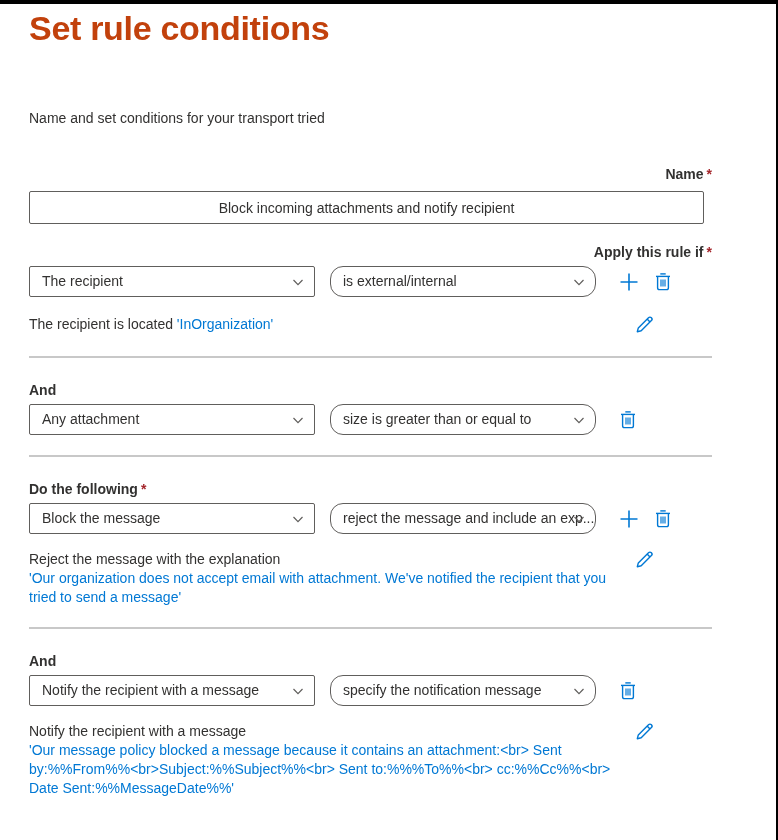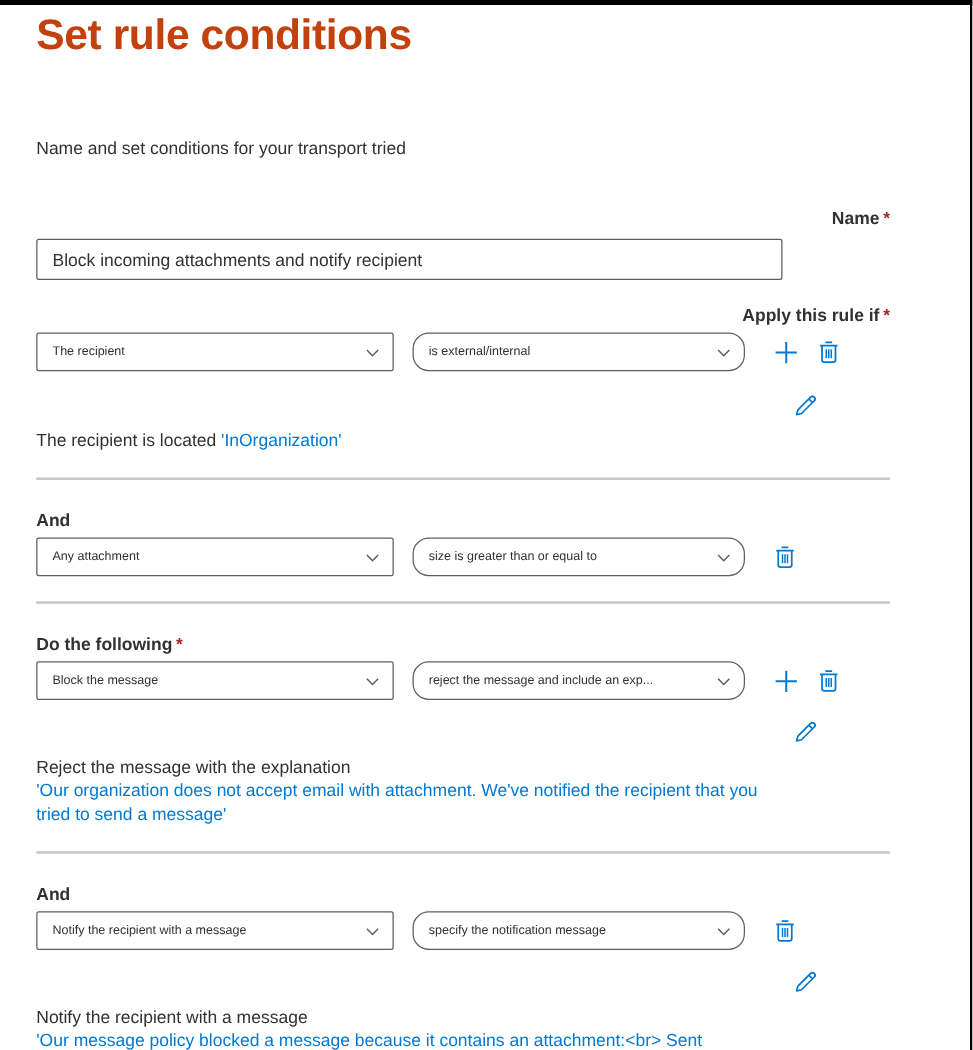--- a/index.html
+++ b/index.html
@@ -37,47 +37,48 @@
     line-height: 20px;
     font-weight: 600;
     color: #323130;
   }
   .req { color: #a4262c; font-weight: 600; margin-left: 3px; }
 
   .name-label { margin-top: 36px; text-align: right; }
   .name-input {
     display: block;
     margin-top: 7px;
-    width: 597px;
+    width: 675px;
     height: 33px;
     border: 1px solid #605e5c;
     border-radius: 2px;
     padding: 0 12px;
     font-family: "Liberation Sans", "DejaVu Sans", sans-serif;
     font-size: 14px;
     color: #323130;
     background: #fff;
     outline: none;
+    text-align: center;
   }
 
   .section-label { margin-top: 22px; }
   .section-label.first { margin-top: 18px; text-align: right; }
 
   .dd-row {
     margin-top: 4px;
     display: flex;
     align-items: center;
   }
   .dropdown {
     position: relative;
     height: 31px;
     border: 1px solid #605e5c;
     border-radius: 2px;
     background: #fff;
-    font-size: 10px;
+    font-size: 14px;
     line-height: 29px;
     color: #323130;
     padding: 0 28px 16px 12px;
     white-space: nowrap;
     overflow: hidden;
     cursor: pointer;
   }
   .dd1 { width: 286px; }
   .dd2 { width: 266px; margin-left: 15px; border-radius: 13px; }
   .chevron {
@@ -109,21 +110,20 @@
     display: flex;
     align-items: flex-start;
     width: 675px;
   }
   .summary.tight { margin-top: 16px; }
   .summary-text {
     width: 586px;
     font-size: 14px;
     line-height: 19px;
     color: #323130;
-    margin-top: 28px;
   }
   .summary-text .link {
     color: #0078d4;
     text-decoration: none;
     cursor: pointer;
   }
   .summary-text .link.block { display: block; }
   .edit-btn { margin-left: 18px; margin-top: -1px; }
 
   .divider {

